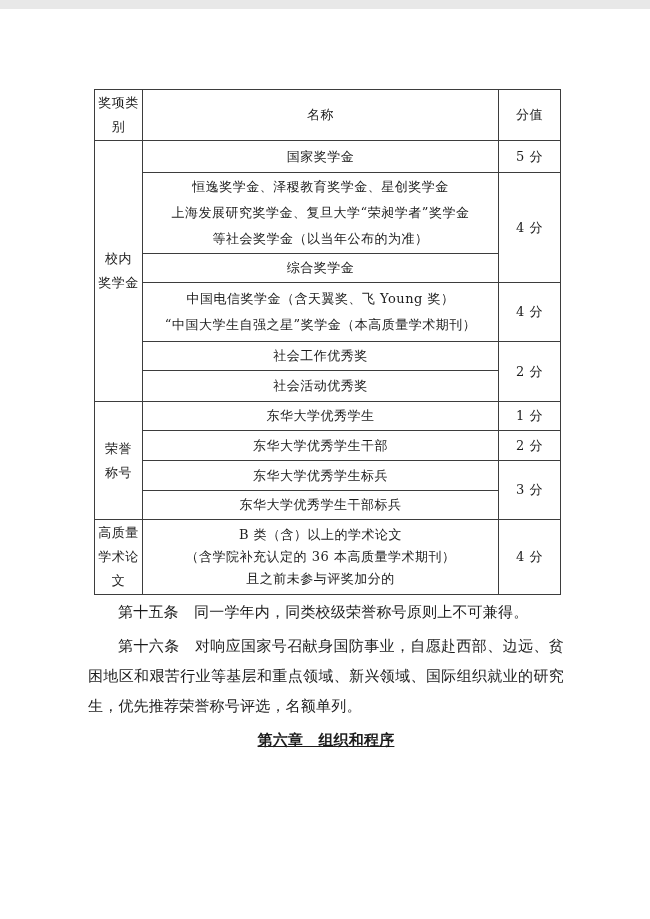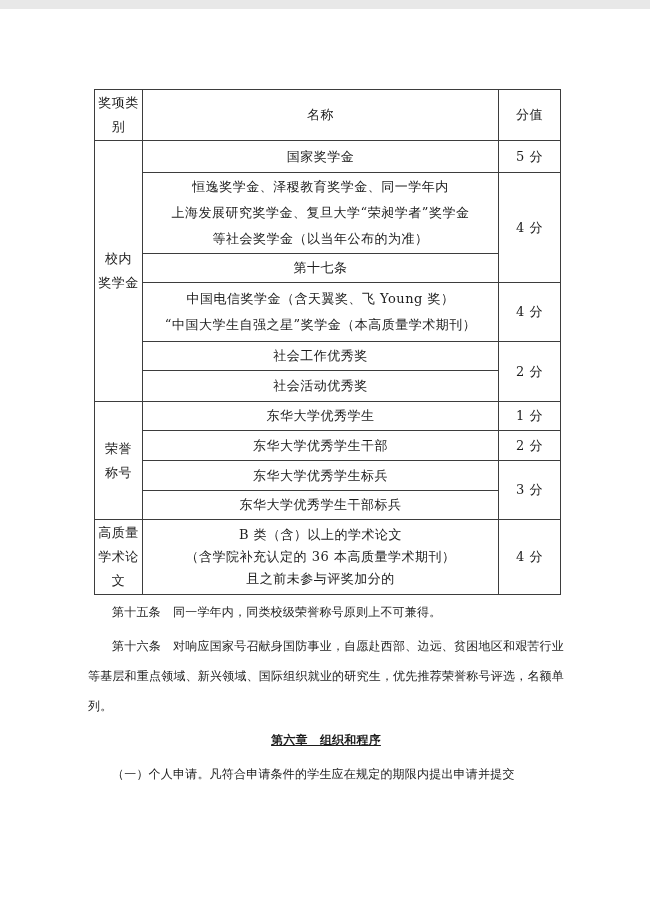--- a/index.html
+++ b/index.html
@@ -37,21 +37,21 @@
   td.score-cell { line-height:20px; }
 
   tr.h-hdr{height:44px} tr.h-32{height:32px} tr.h-80{height:80px}
   tr.h-29{height:29px}  tr.h-59{height:59px} tr.h-27{height:27px}
   tr.h-31{height:31px}  tr.h-30{height:30px} tr.h-68{height:68px}
 
   
   .text-block {
     position:absolute; left:88px; top:588px;
     width:476px;
-    font-size:12px;
+    font-size:15px;
     line-height:30px;
     letter-spacing:0.2px;
     text-align:justify;
   }
   .text-block p { margin:0 0 4px 0; text-indent:2em; }
   .text-block .chapter-heading {
     margin:0 0 4px 0;
     text-indent:0;
     text-align:center;
     font-weight:bold;
@@ -83,30 +83,30 @@
         <div>奖学金</div>
       </td>
       <td class="name-cell">
         <div class="nl">国家奖学金</div>
       </td>
       <td class="score-cell">5 分</td>
     </tr>
 
     <tr class="h-80">
       <td class="name-cell">
-        <div class="nl">恒逸奖学金、泽稷教育奖学金、同一学年内</div>
+        <div class="nl">恒逸奖学金、泽稷教育奖学金、星创奖学金</div>
         <div class="nl">上海发展研究奖学金、复旦大学“荣昶学者”奖学金</div>
         <div class="nl">等社会奖学金（以当年公布的为准）</div>
       </td>
       <td class="score-cell" rowspan="2">4 分</td>
     </tr>
 
     <tr class="h-29">
       <td class="name-cell">
-        <div class="nl">第十七条</div>
+        <div class="nl">综合奖学金</div>
       </td>
     </tr>
 
     <tr class="h-59">
       <td class="name-cell">
         <div class="nl">中国电信奖学金（含天翼奖、飞 Young 奖）</div>
         <div class="nl">“中国大学生自强之星”奖学金（本高质量学术期刊）</div>
       </td>
       <td class="score-cell">4 分</td>
     </tr>
@@ -168,16 +168,15 @@
       </td>
       <td class="score-cell">4 分</td>
     </tr>
   </tbody>
     </table>
 
   <div class="text-block">
     <p>第十五条　同一学年内，同类校级荣誉称号原则上不可兼得。</p>
     <p>第十六条　对响应国家号召献身国防事业，自愿赴西部、边远、贫困地区和艰苦行业等基层和重点领域、新兴领域、国际组织就业的研究生，优先推荐荣誉称号评选，名额单列。</p>
     <p class="chapter-heading">第六章　组织和程序</p>
-    <p>（一）个人申请。凡符合申请条件的学生应在规定的期限内提出申请并提交</p>
   </div>
 
 </div>
 
 </body></html>

